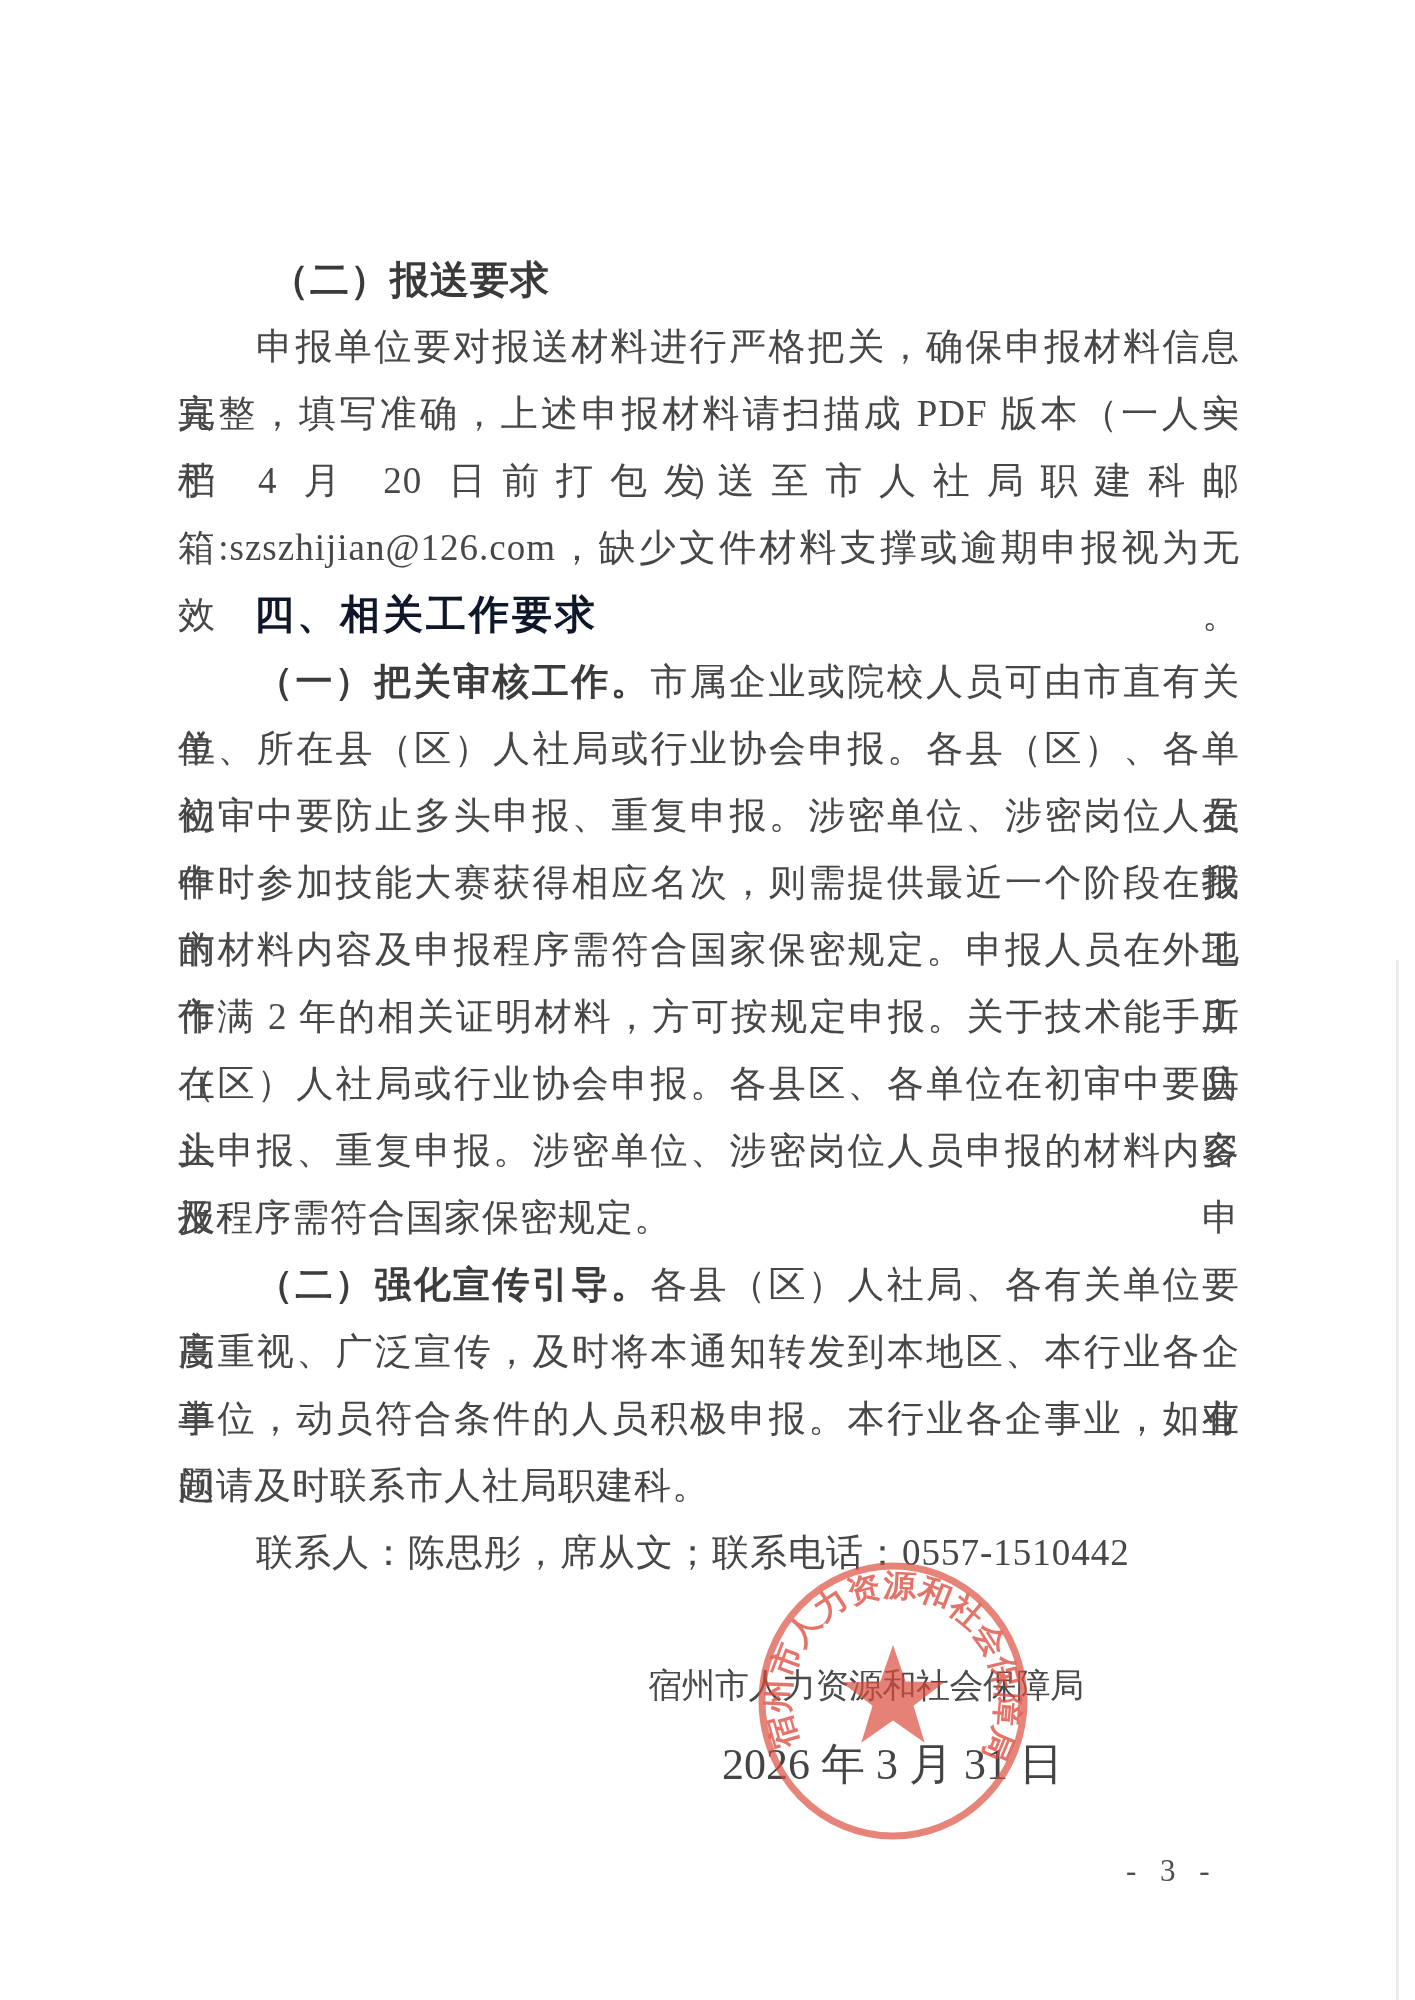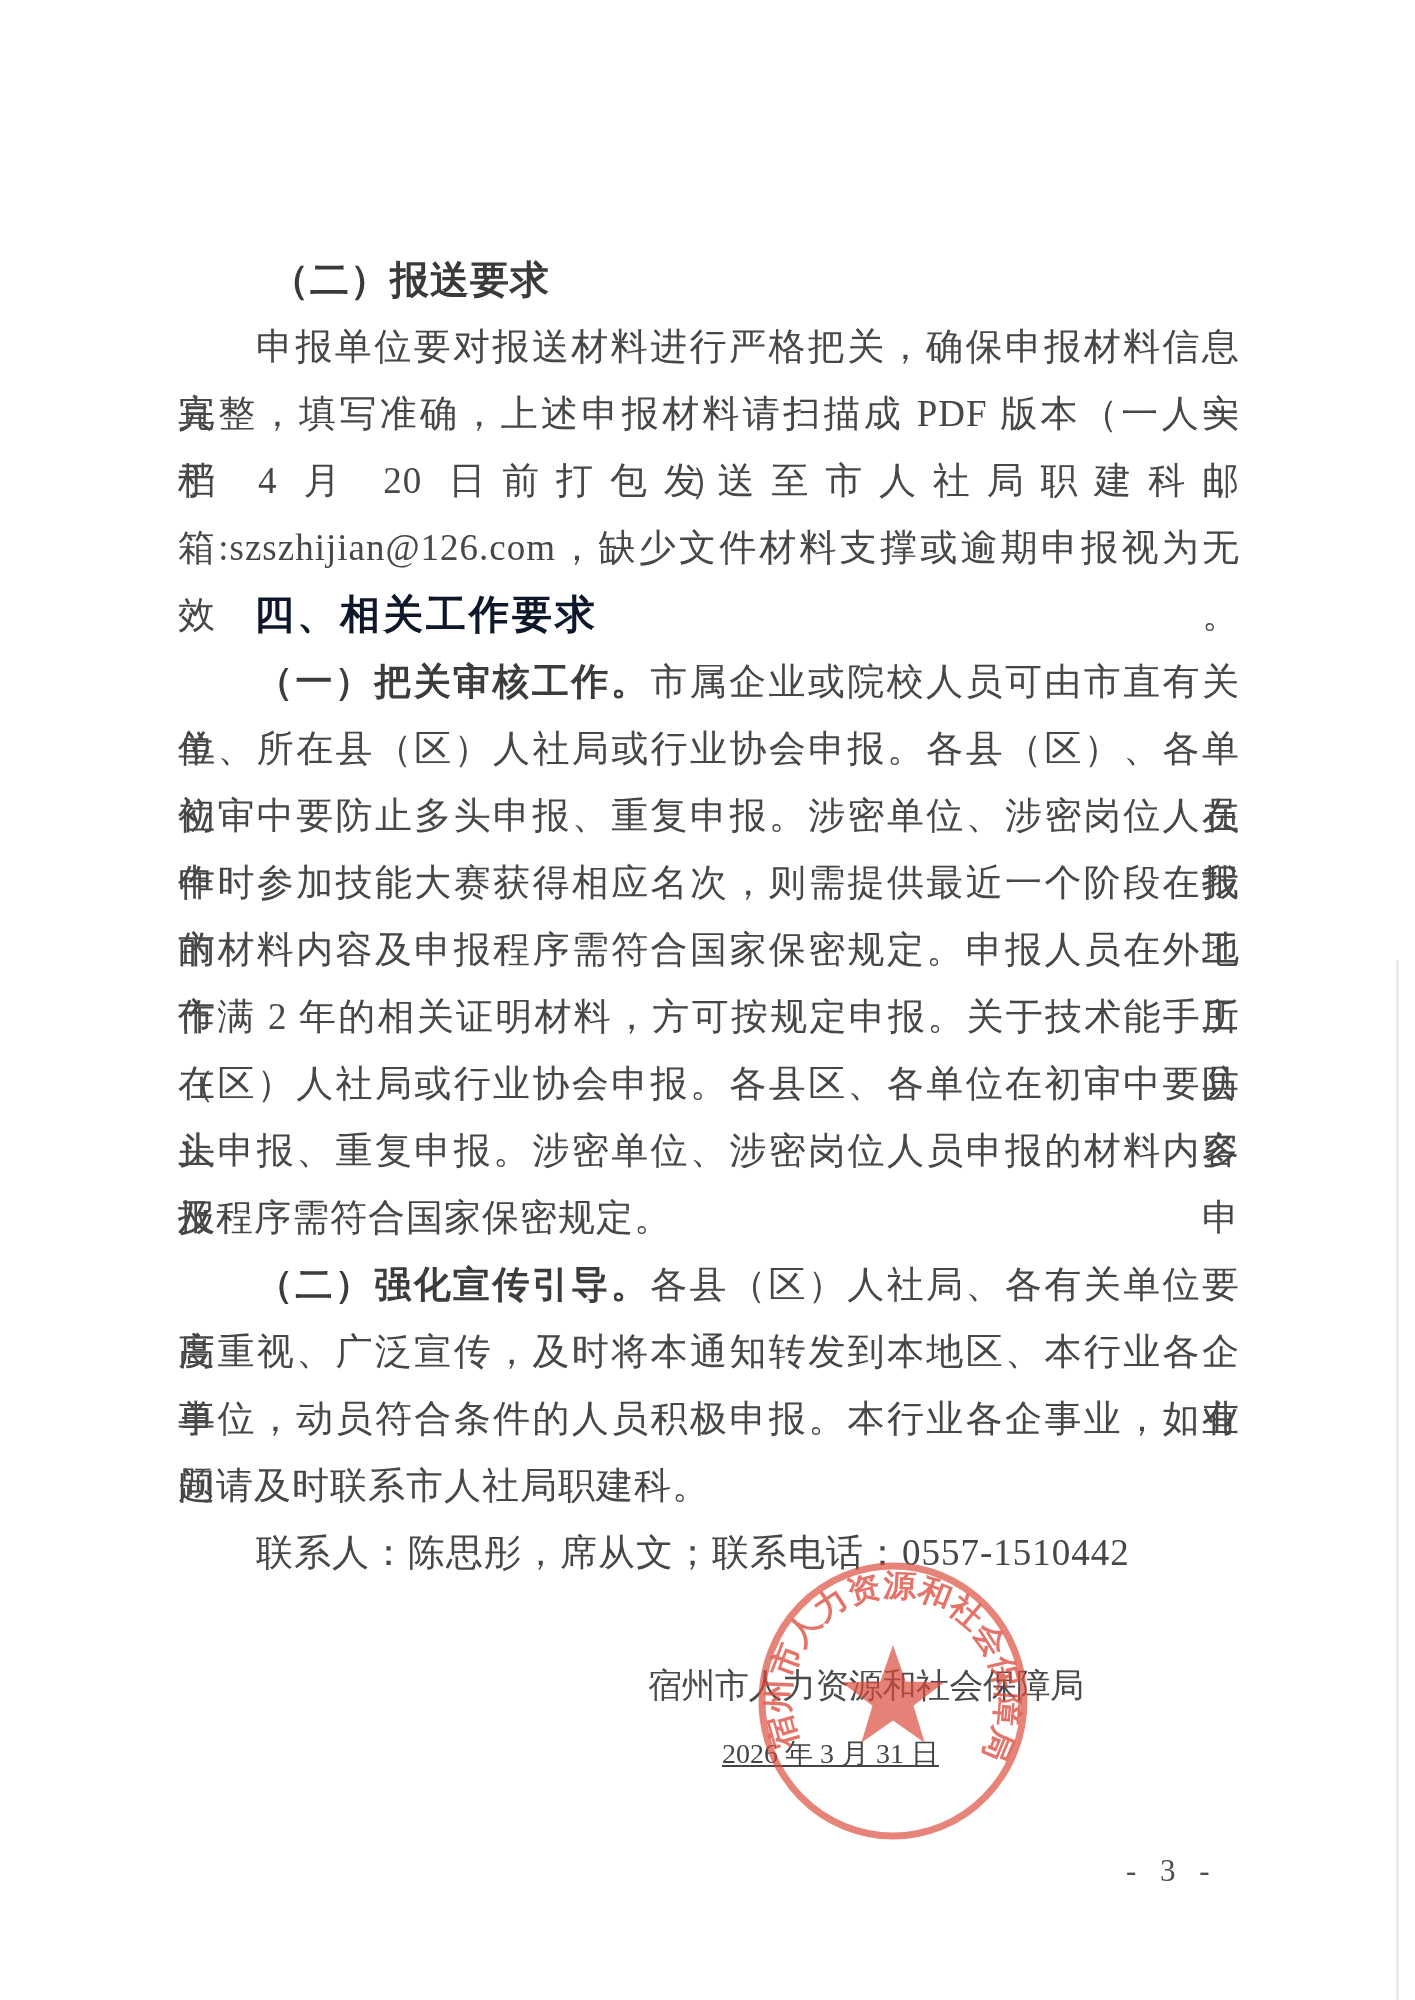--- a/index.html
+++ b/index.html
@@ -52,24 +52,23 @@
     position:absolute;
     left:648px;top:1663px;
     font-size:34px;
     color:#4a4a4a;
     letter-spacing:-0.5px;
     white-space:nowrap;
   }
   .sig-date{
     position:absolute;
     left:722px;top:1735px;
-    font-size:28px;
+    font-size:44px;
     color:#444444;
     white-space:nowrap;
-    text-decoration:underline;
   }
   
   .seal{
     position:absolute;
     left:748px;top:1556px;
     width:290px;height:290px;
     opacity:0.85;
     pointer-events:none;
   }
   .seal text{

